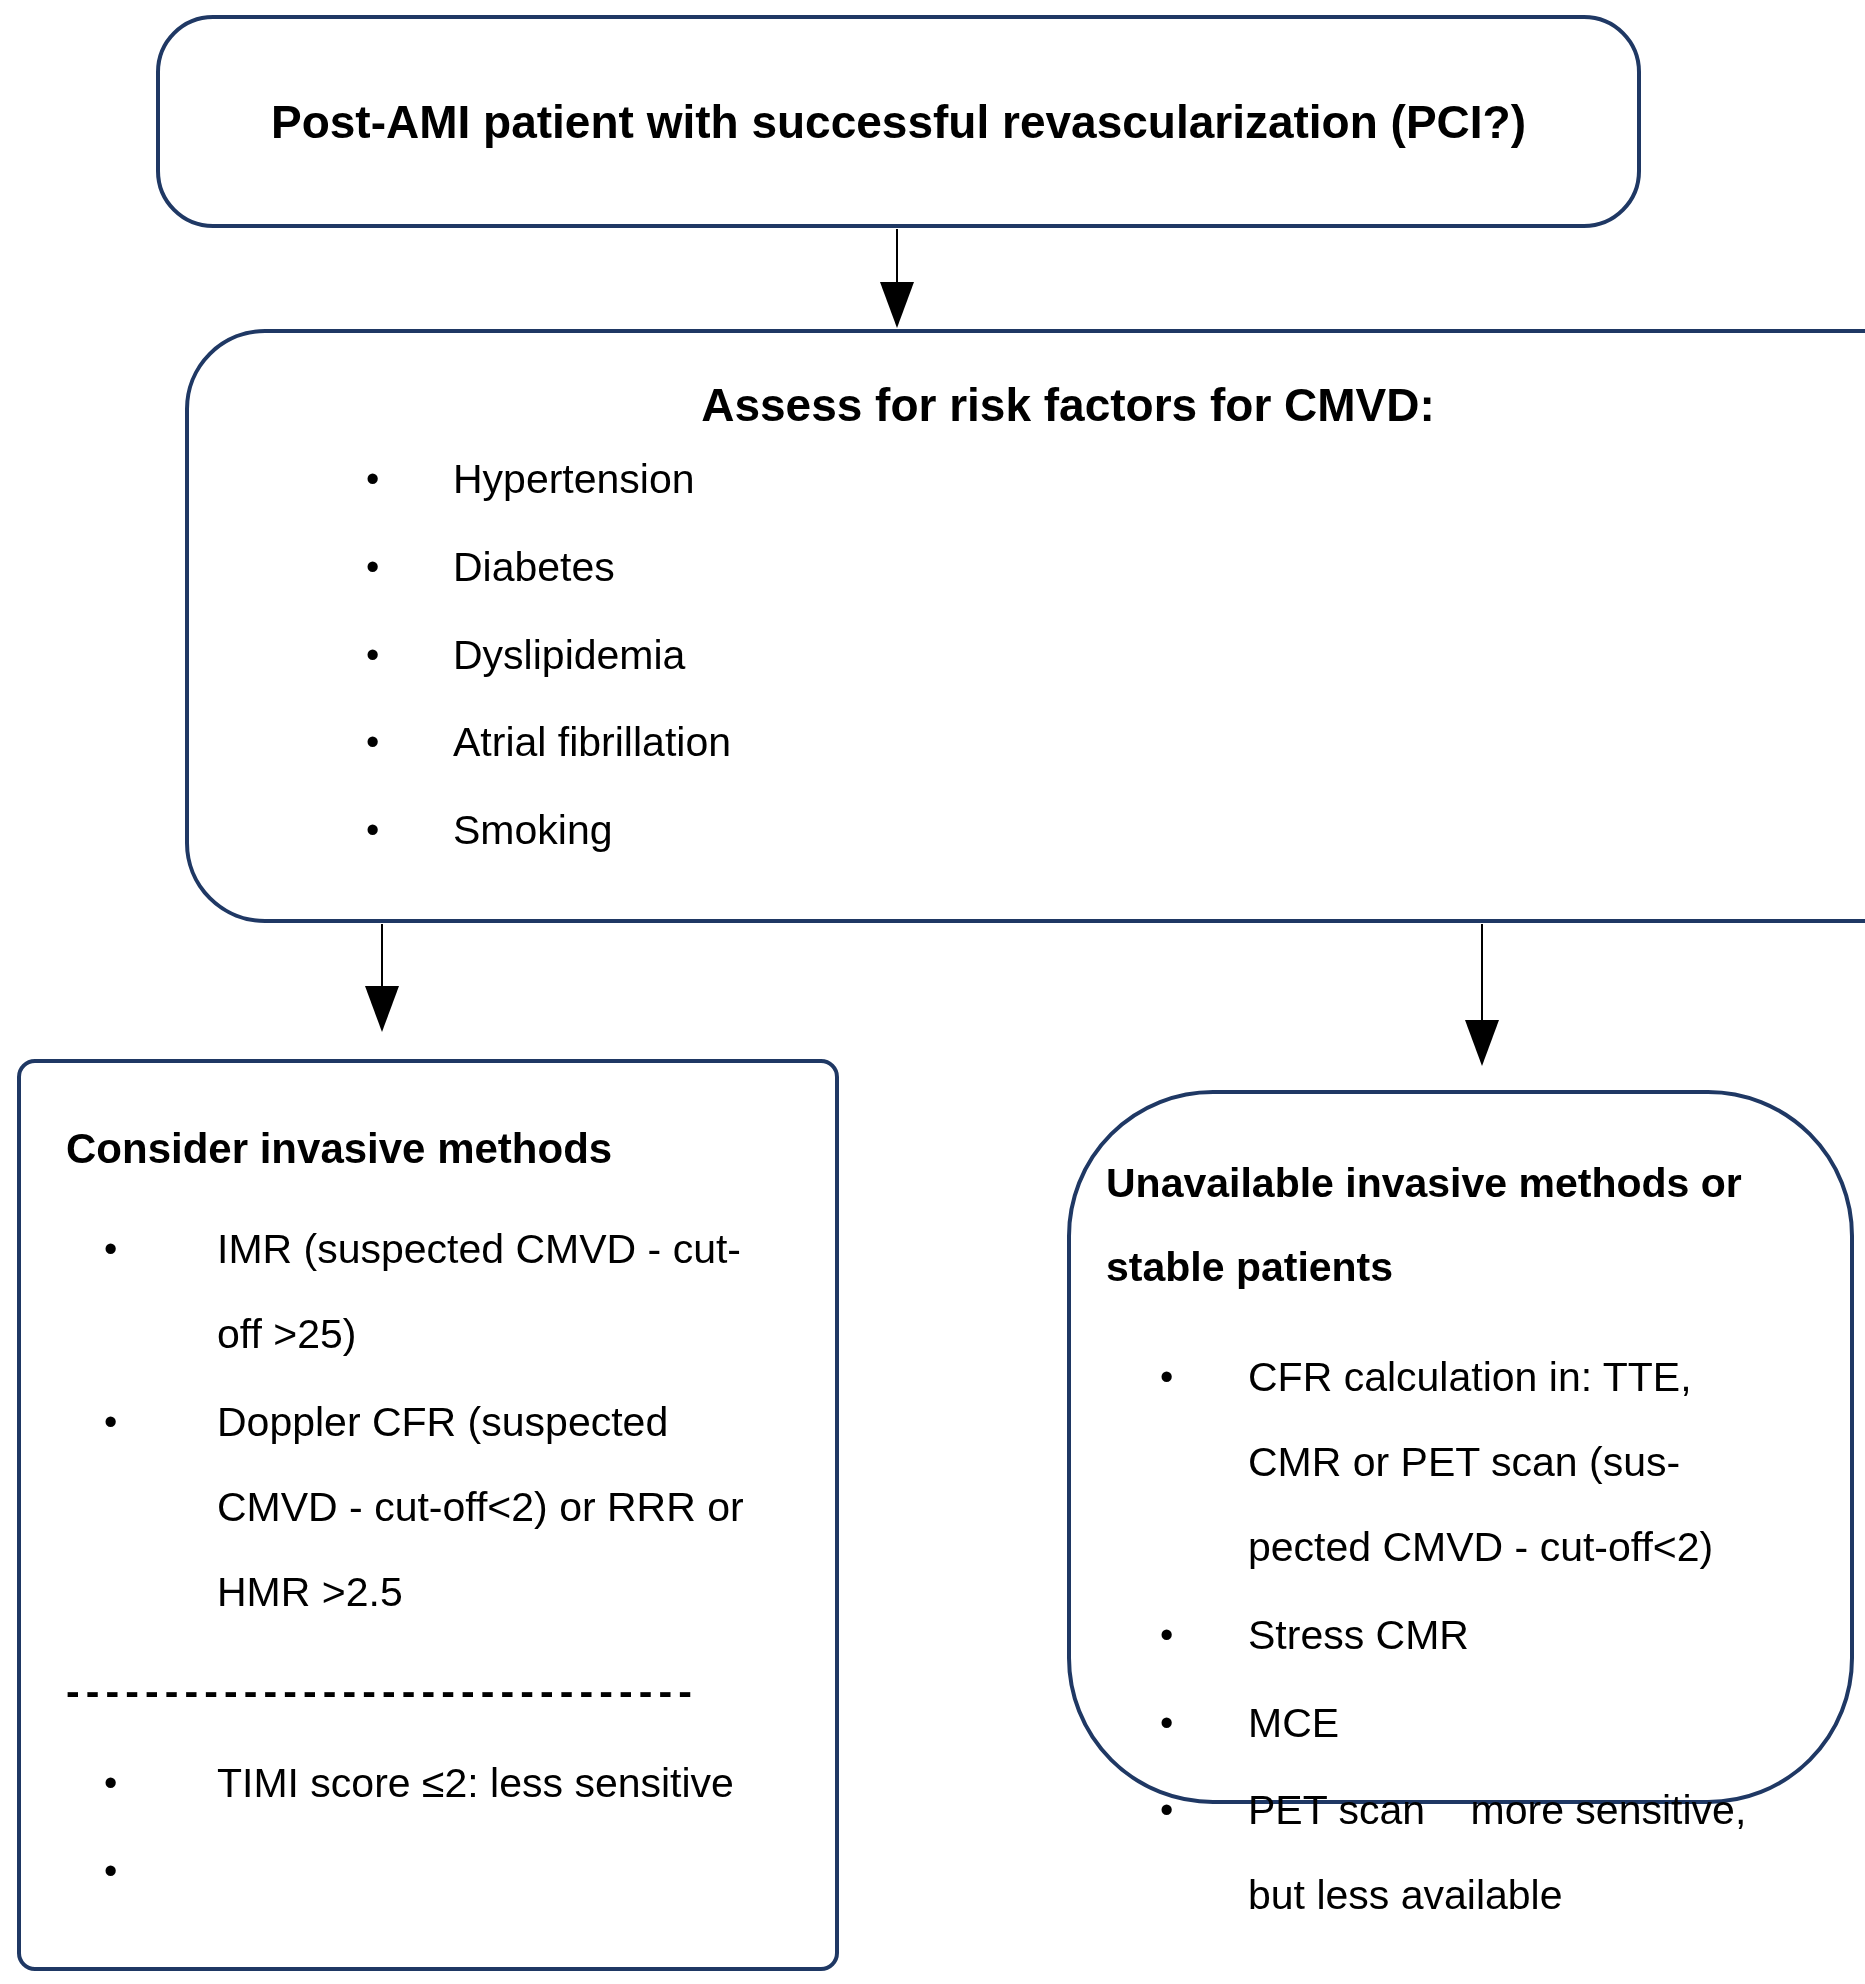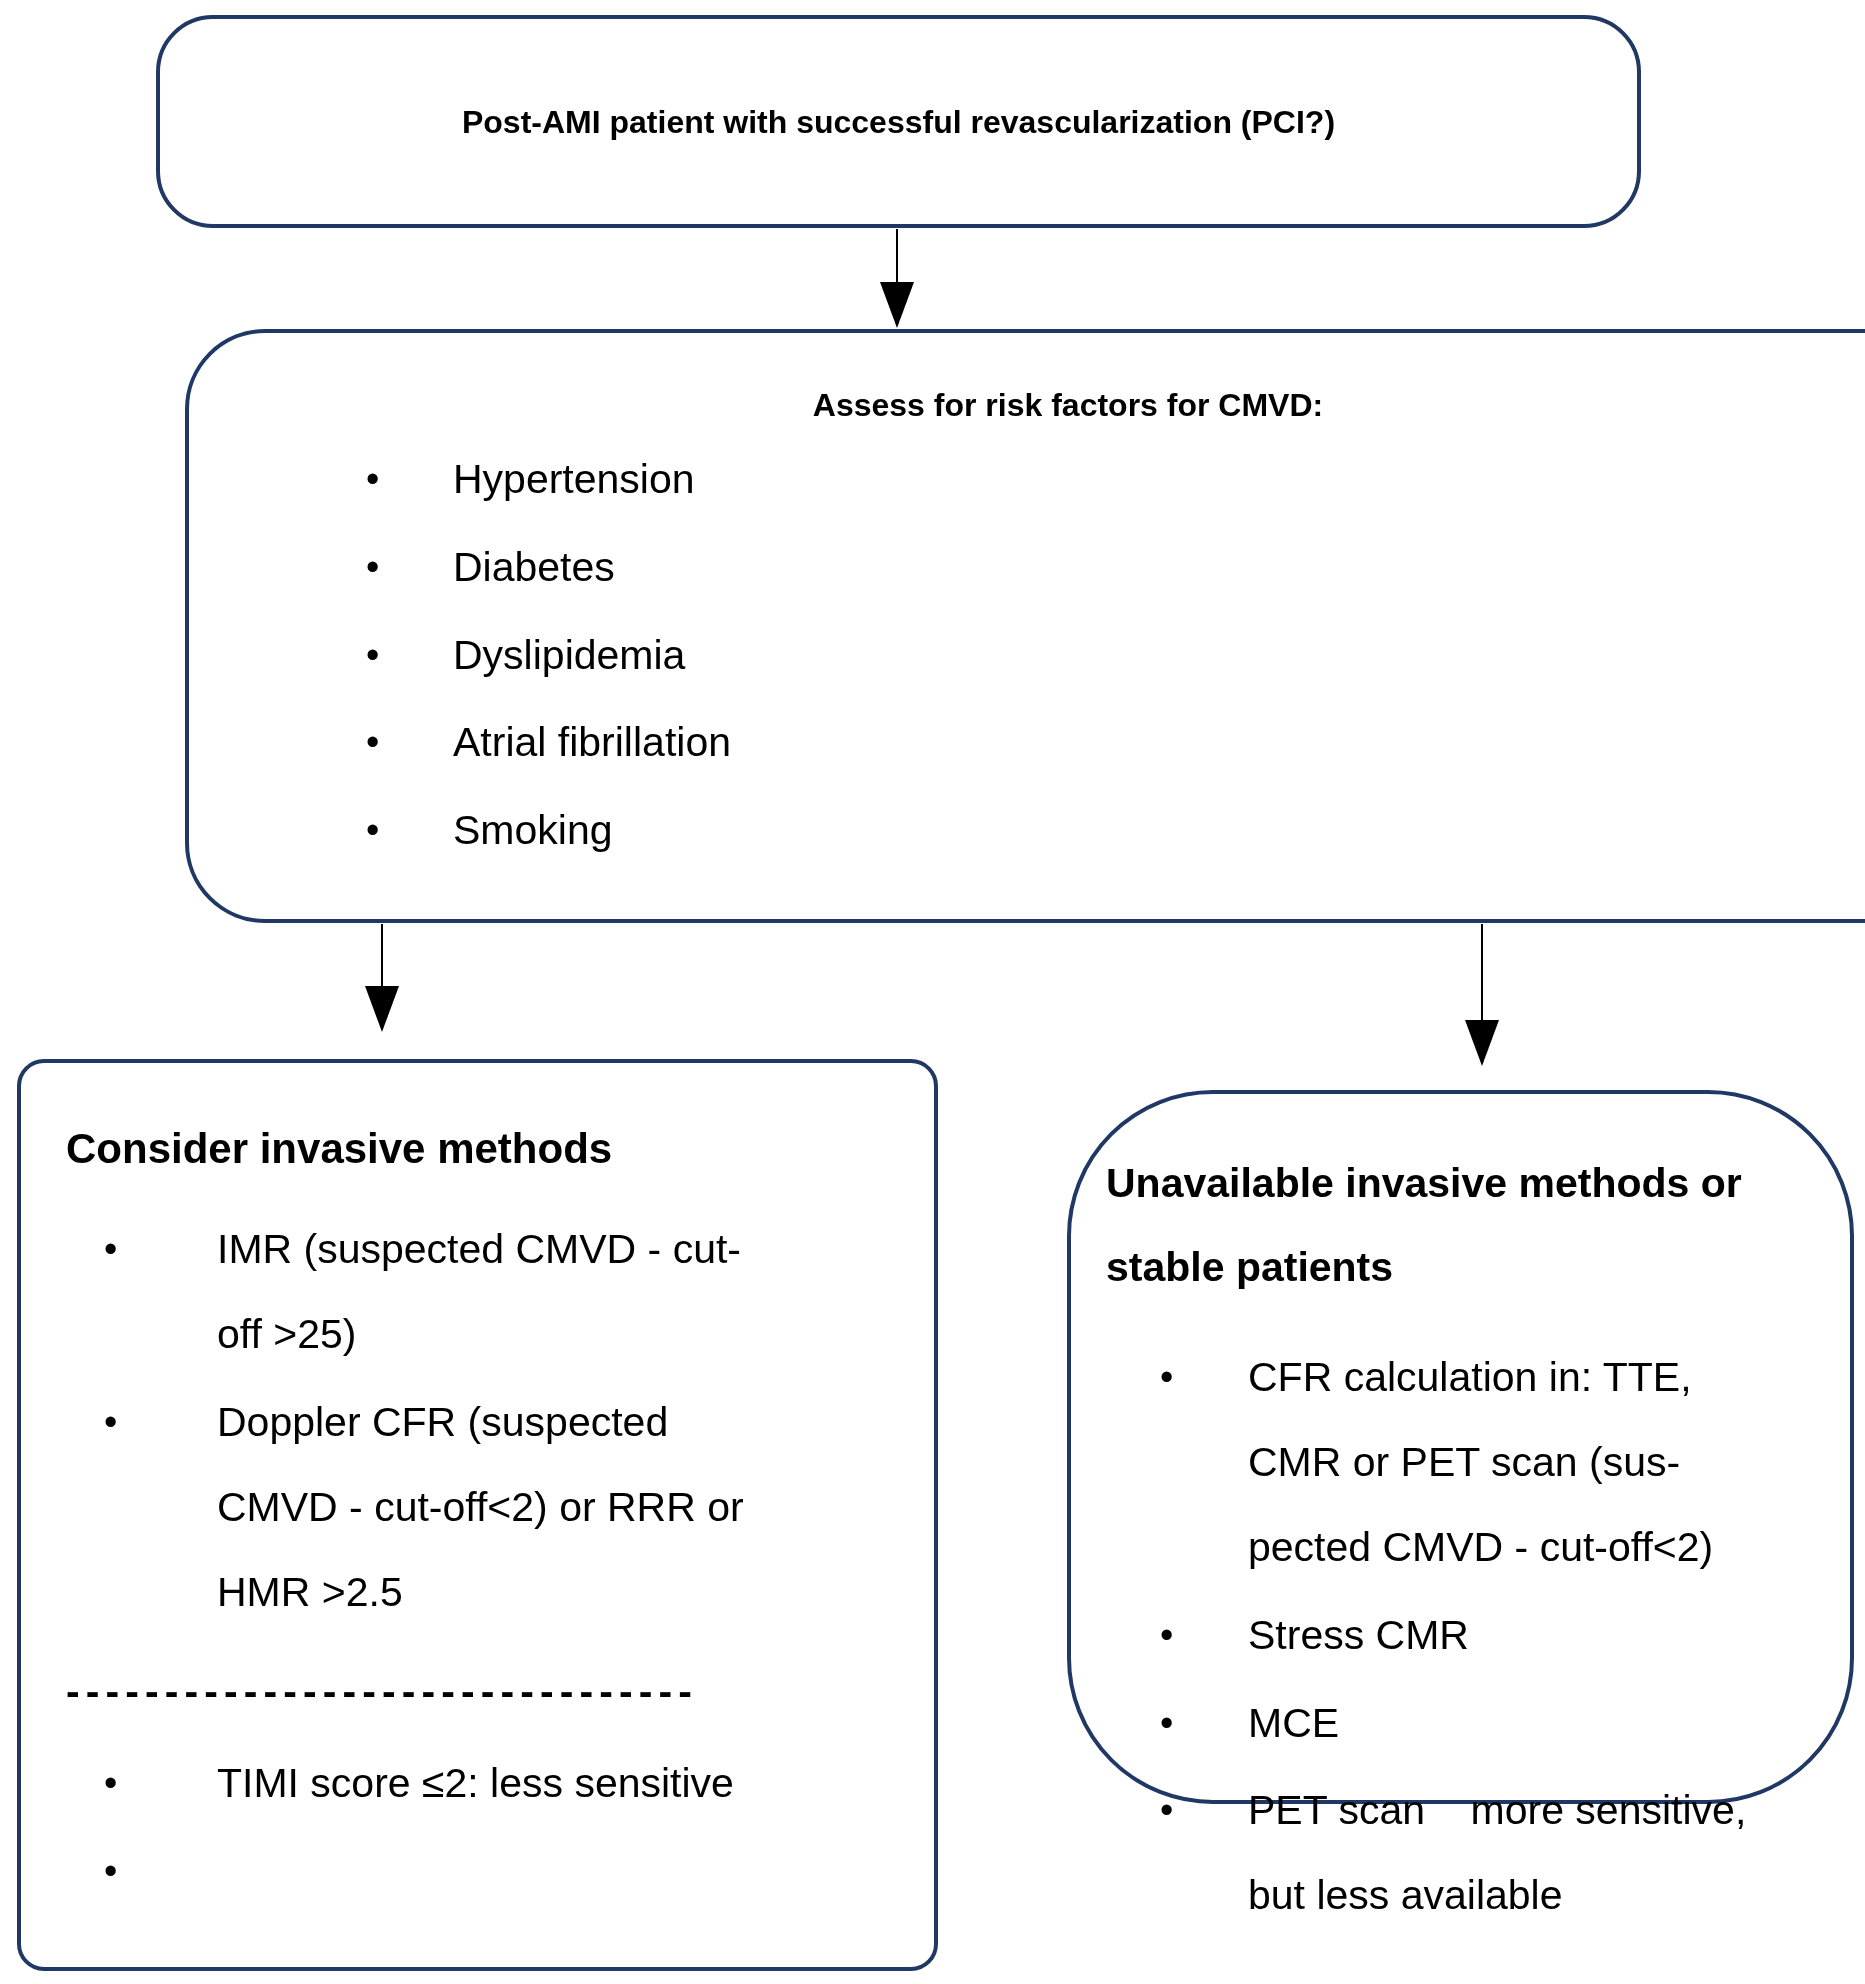--- a/index.html
+++ b/index.html
@@ -23,32 +23,32 @@
     border-radius: 57px;
     display: flex; align-items: center; justify-content: center;
     text-align: center;
   }
   .middle-box {
     left: 185px; top: 329px; width: 1766px; height: 594px;
     border-radius: 80px;
     padding: 40px 28px 0 28px;
   }
   .left-box {
-    left: 17px; top: 1059px; width: 921px; height: 912px;
-    border-radius: 27px;
+    left: 17px; top: 1059px; width: 822px; height: 912px;
+    border-radius: 18px;
     padding: 54px 26px 0 45px;
   }
   .right-box {
     left: 1067px; top: 1090px; width: 787px; height: 714px;
     border-radius: 146px;
     padding: 47px 26px 0 35px;
   }
   .box-title {
     font-weight: bold;
-    font-size: 32px;
+    font-size: 46px;
     line-height: 64px;
   }
   .middle-box .box-title { text-align: center; }
   .right-box .box-title { line-height: 84px; }
   [data-bind] { white-space: pre-wrap; }
 
   ul.blist { list-style: none; margin: 0; padding: 0; }
   ul.blist li {
     position: relative;
     font-size: 41px;

